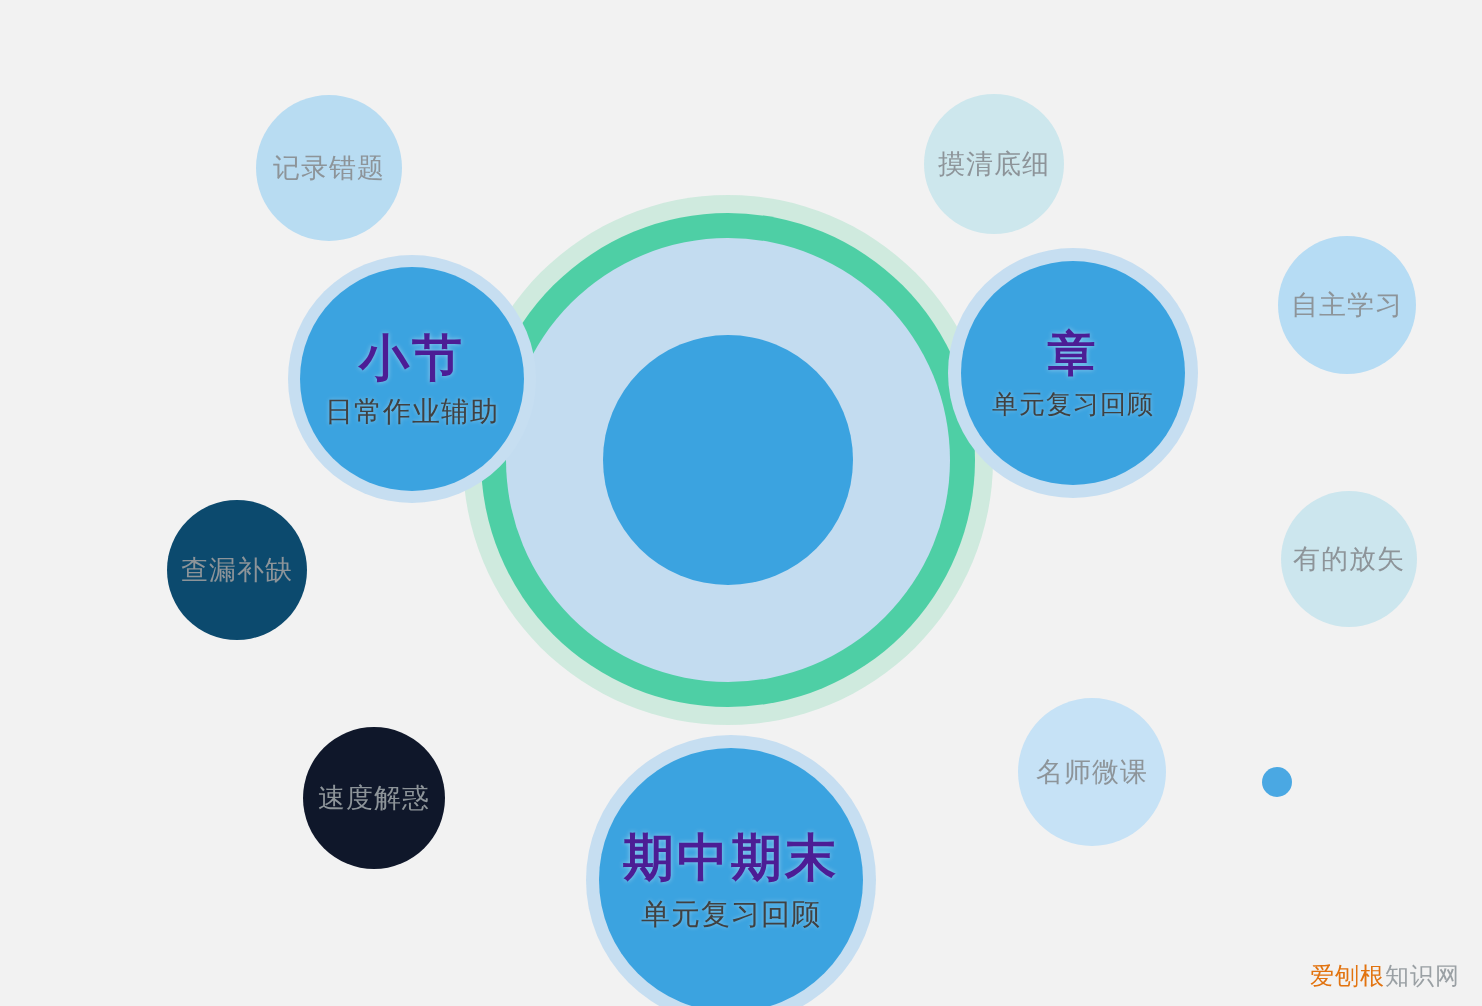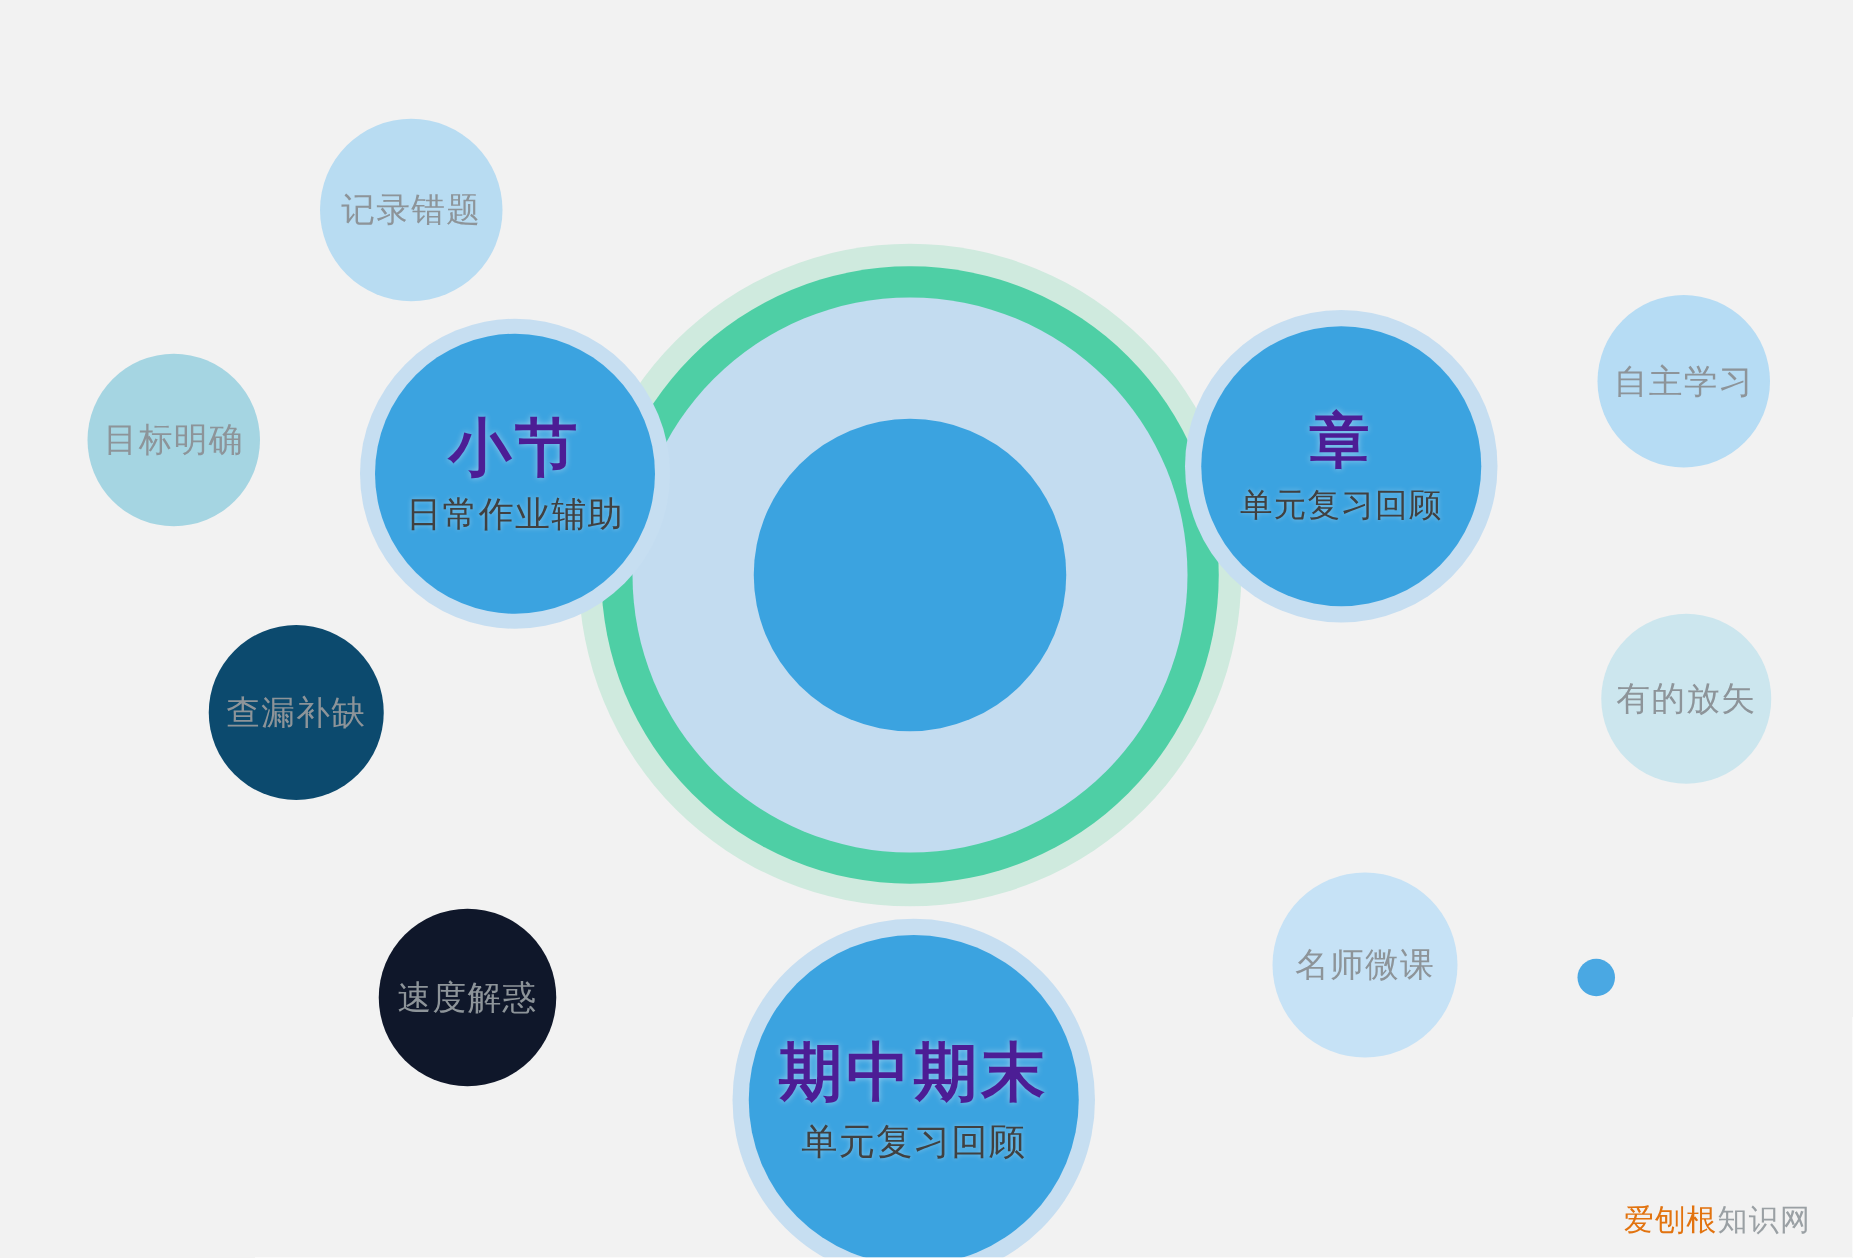--- a/index.html
+++ b/index.html
@@ -88,21 +88,21 @@
     letter-spacing: 1px;
     white-space: nowrap;
   }
   .dot {
     background: #4aa8e3;
   }
 
   
   #watermark {
     position: absolute;
-    right: 33px;
+    right: 22px;
     bottom: 14px;
     font-size: 24px;
     letter-spacing: 1px;
     white-space: nowrap;
     font-family: Liberation Serif, serif;
   }
   #watermark .wm-a { color: #e2730f; }
   #watermark .wm-b { color: #9aa0a4; }
 </style>
 </head>
@@ -134,32 +134,32 @@
   <div class="circ node-halo" style="left:586px; top:735px; width:290px; height:290px;"></div>
   <div class="circ node size-bt" style="left:599px; top:748px; width:264px; height:264px;">
     <div class="node-title">期中期末</div>
     <div class="node-sub">单元复习回顾</div>
   </div>
 
   <div class="circ bubble" style="left:256px; top:95px; width:146px; height:146px; background:#b8dcf2;">
     <div class="bubble-label">记录错题</div>
   </div>
 
-  <div class="circ bubble" style="left:70px; top:283px; width:138px; height:138px; background:#a5d5e2;">
-    <div class="bubble-label">目标明确</div>
-  </div>
 
   <div class="circ bubble" style="left:167px; top:500px; width:140px; height:140px; background:#0c4a6e;">
     <div class="bubble-label">查漏补缺</div>
   </div>
 
   <div class="circ bubble" style="left:303px; top:727px; width:142px; height:142px; background:#0f172a;">
     <div class="bubble-label">速度解惑</div>
   </div>
 
+  <div class="circ bubble" style="left:924px; top:94px; width:140px; height:140px; background:#cde7ed;">
+    <div class="bubble-label">摸清底细</div>
+  </div>
 
   <div class="circ bubble" style="left:1278px; top:236px; width:138px; height:138px; background:#b6dcf4;">
     <div class="bubble-label">自主学习</div>
   </div>
 
   <div class="circ bubble" style="left:1281px; top:491px; width:136px; height:136px; background:#cce6ee;text-align:right;">
     <div class="bubble-label">有的放矢</div>
   </div>
 
   <div class="circ bubble" style="left:1018px; top:698px; width:148px; height:148px; background:#c6e2f6;">

